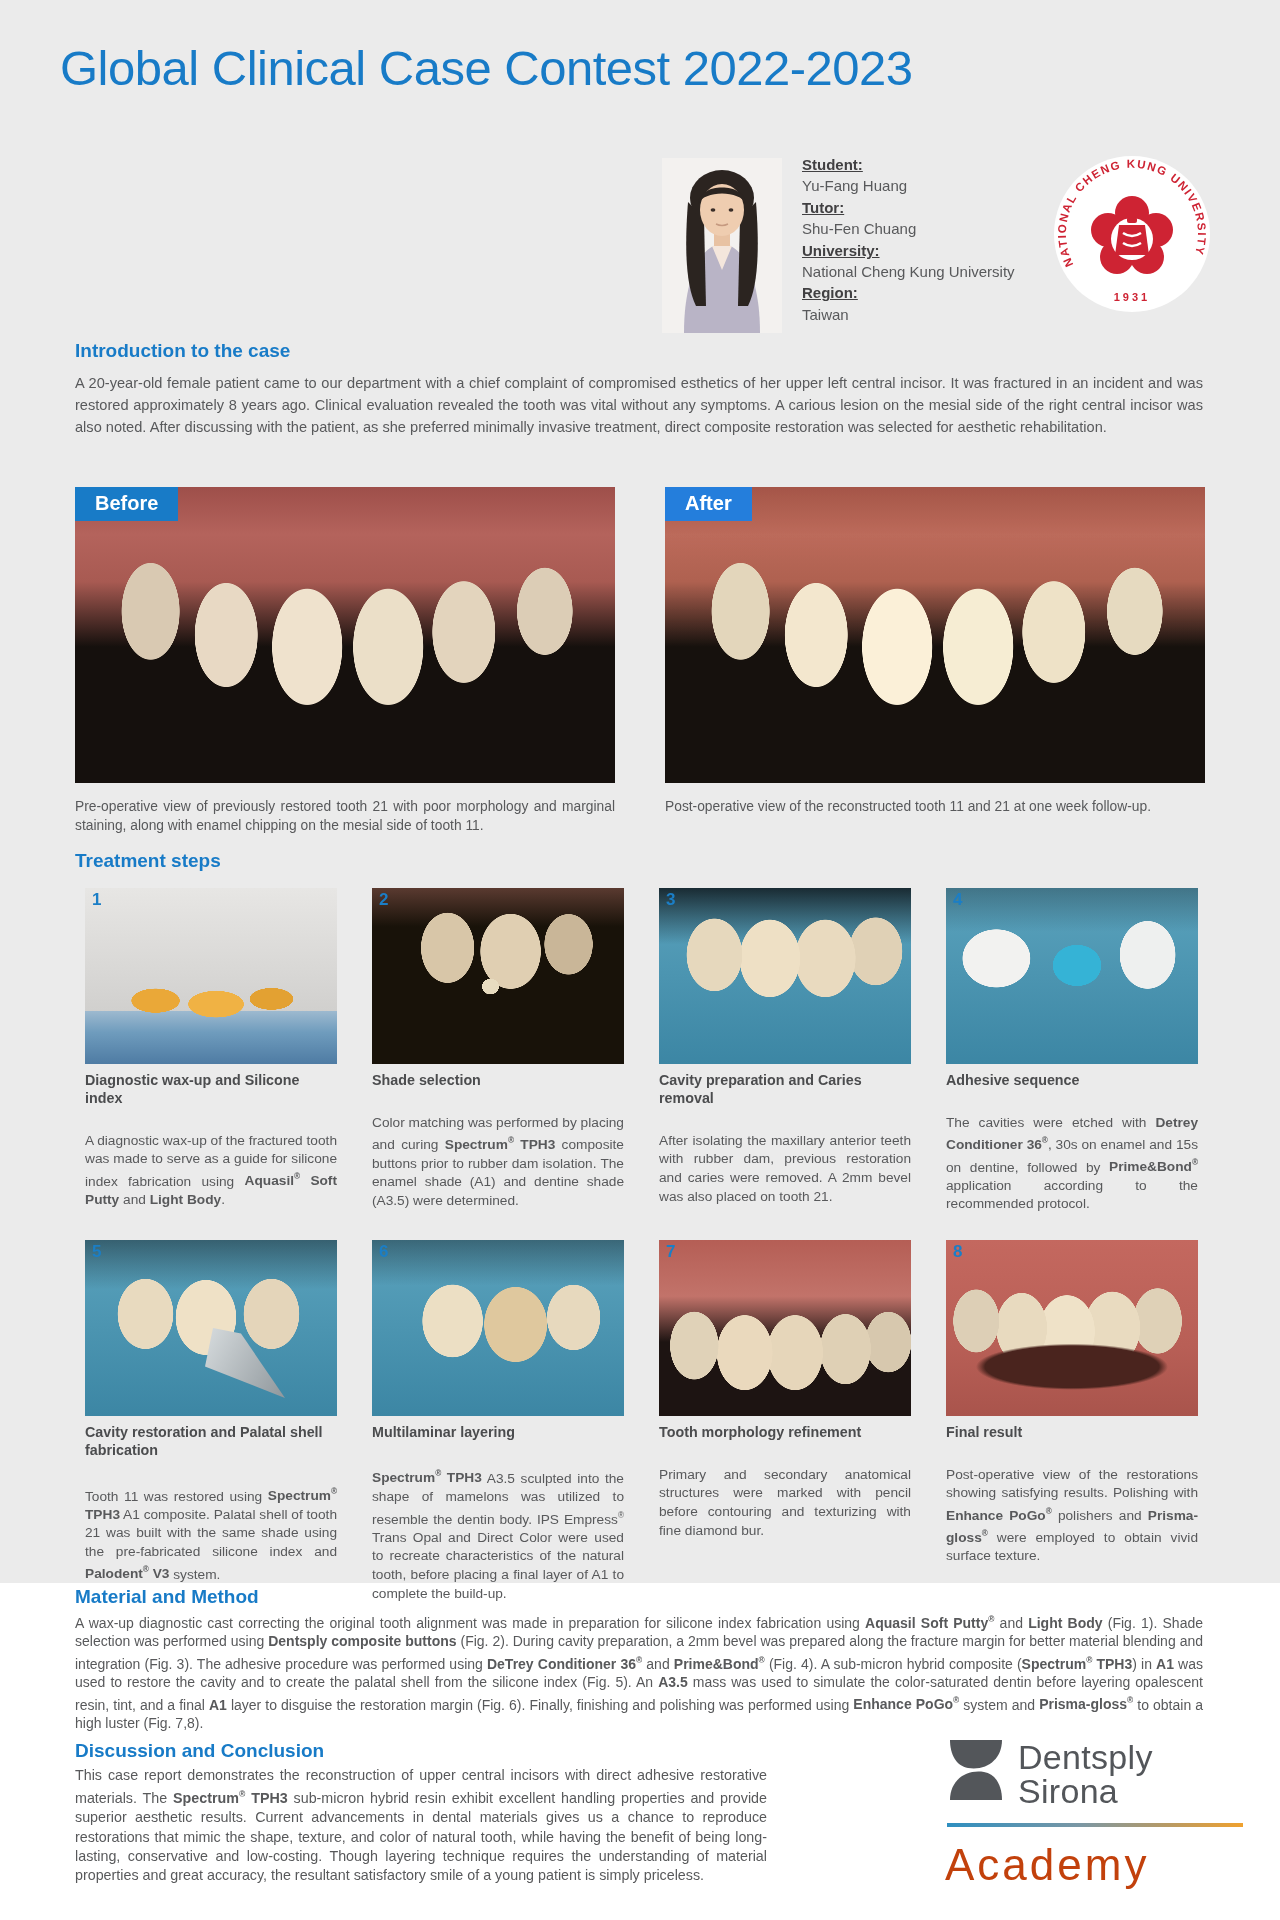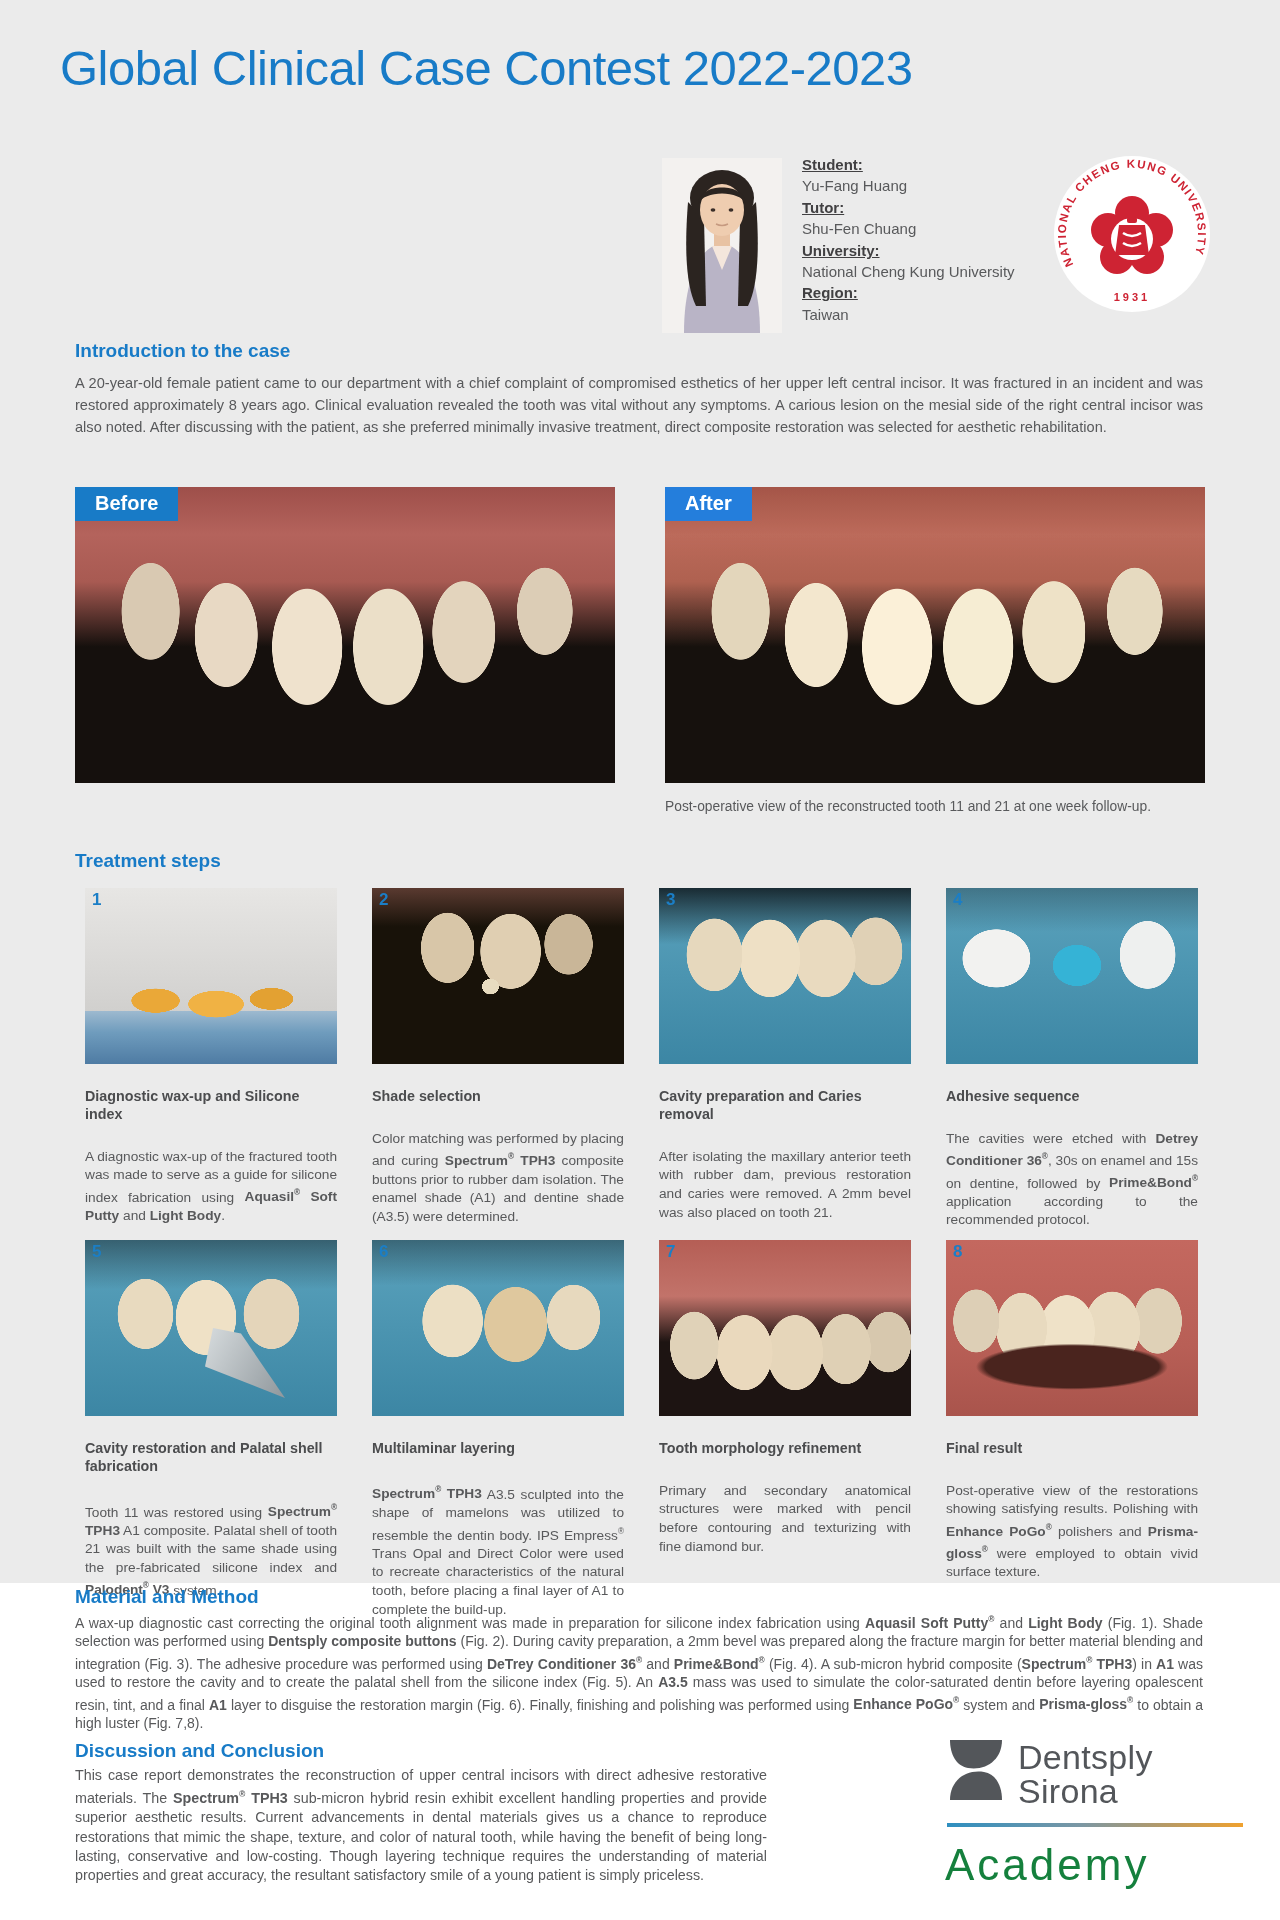--- a/index.html
+++ b/index.html
@@ -32,21 +32,21 @@
             font-size:20px;padding:5px 20px 6px 20px;}
   .caption{margin-top:14px;font-size:13.8px;line-height:19px;color:#58595b;text-align:justify;}
 
   
   .steps-row{position:absolute;left:85px;width:1113px;display:grid;
              grid-template-columns:repeat(4,252px);column-gap:35px;}
   .row1{top:888px;} .row2{top:1240px;}
   .step{position:relative;}
   .step-photo{position:relative;width:252px;height:176px;}
   .step-num{position:absolute;left:7px;top:2px;color:#1b7ec6;font-weight:bold;font-size:17px;}
-  .step-title{margin-top:24px;font-size:14.3px;font-weight:bold;color:#4b4c4e;line-height:1.25;}
+  .step-title{margin-top:8px;font-size:14.3px;font-weight:bold;color:#4b4c4e;line-height:1.25;}
   .step-body{margin-top:24px;font-size:13.7px;line-height:18.6px;color:#58595b;text-align:justify;}
 
   
   .ph-ba{background:
     radial-gradient(48px 80px at 14% 42%, #d9c9b2 60%, rgba(0,0,0,0) 61%),
     radial-gradient(52px 86px at 28% 50%, #e8d9c4 60%, rgba(0,0,0,0) 61%),
     radial-gradient(58px 96px at 43% 54%, #efe2cd 60%, rgba(0,0,0,0) 61%),
     radial-gradient(58px 96px at 58% 54%, #ebdfc8 60%, rgba(0,0,0,0) 61%),
     radial-gradient(52px 84px at 72% 49%, #e3d4bd 60%, rgba(0,0,0,0) 61%),
     radial-gradient(46px 72px at 87% 42%, #dccdb6 60%, rgba(0,0,0,0) 61%),
@@ -106,21 +106,21 @@
     radial-gradient(46px 60px at 66% 50%, #e9dbc0 60%, rgba(0,0,0,0) 61%),
     radial-gradient(40px 54px at 84% 46%, #dfd1b7 60%, rgba(0,0,0,0) 61%),
     linear-gradient(180deg,#c4685f 0%,#b85f56 60%,#a9544c 100%);}
 
   
   .ds-mark{position:absolute;left:947px;top:1737px;width:58px;height:66px;}
   .ds-word{position:absolute;left:1018px;top:1740px;font-size:34px;line-height:34px;
            color:#53565a;font-weight:500;letter-spacing:0.3px;}
   .ds-line{position:absolute;left:947px;top:1823px;width:296px;height:4px;
            background:linear-gradient(90deg,#2e8fc0 0%,#7b97a4 45%,#b99a63 75%,#f0a12e 100%);}
-  .ds-academy{position:absolute;left:945px;top:1840px;font-size:44px;color:#15803d;
+  .ds-academy{position:absolute;left:945px;top:1840px;font-size:44px;color:#c2410c;
               font-weight:400;letter-spacing:3px;}
 </style>
 </head>
 <body>
 
 <div class="poster">
   <div class="white-band"></div>
 
   <div class="page-title">Global Clinical Case Contest 2022-2023</div>
 
@@ -174,20 +174,21 @@
     <text x="79" y="146" font-size="11" font-weight="bold" fill="#ce2333" letter-spacing="3" text-anchor="middle" font-family="Liberation Sans, sans-serif">1931</text>
   </svg>
 
   <div class="sec-h" style="left:75px;top:340px;">Introduction to the case</div>
   <div class="body-txt intro-p">A 20-year-old female patient came to our department with a chief complaint of compromised esthetics of her upper left central incisor. It was fractured in an incident and was restored approximately 8 years ago. Clinical evaluation revealed the tooth was vital without any symptoms. A carious lesion on the mesial side of the right central incisor was also noted. After discussing with the patient, as she preferred minimally invasive treatment, direct composite restoration was selected for aesthetic rehabilitation.</div>
 
   <div class="figure fig-before">
     <div class="ba-photo ph-ba">
       <div class="ba-label">Before</div>
     </div>
+    <div class="caption">Pre-operative view of previously restored tooth 21 with poor morphology and marginal staining, along with enamel chipping on the mesial side of tooth 11.</div>
   </div>
 
   <div class="figure fig-after">
     <div class="ba-photo ph-ba" style="filter:brightness(1.06) hue-rotate(6deg);">
       <div class="ba-label" style="filter:none;">After</div>
     </div>
     <div class="caption" style="text-align:left;">Post-operative view of the reconstructed tooth 11 and 21 at one week follow-up.</div>
   </div>
 
   <div class="sec-h" style="left:75px;top:850px;">Treatment steps</div>

